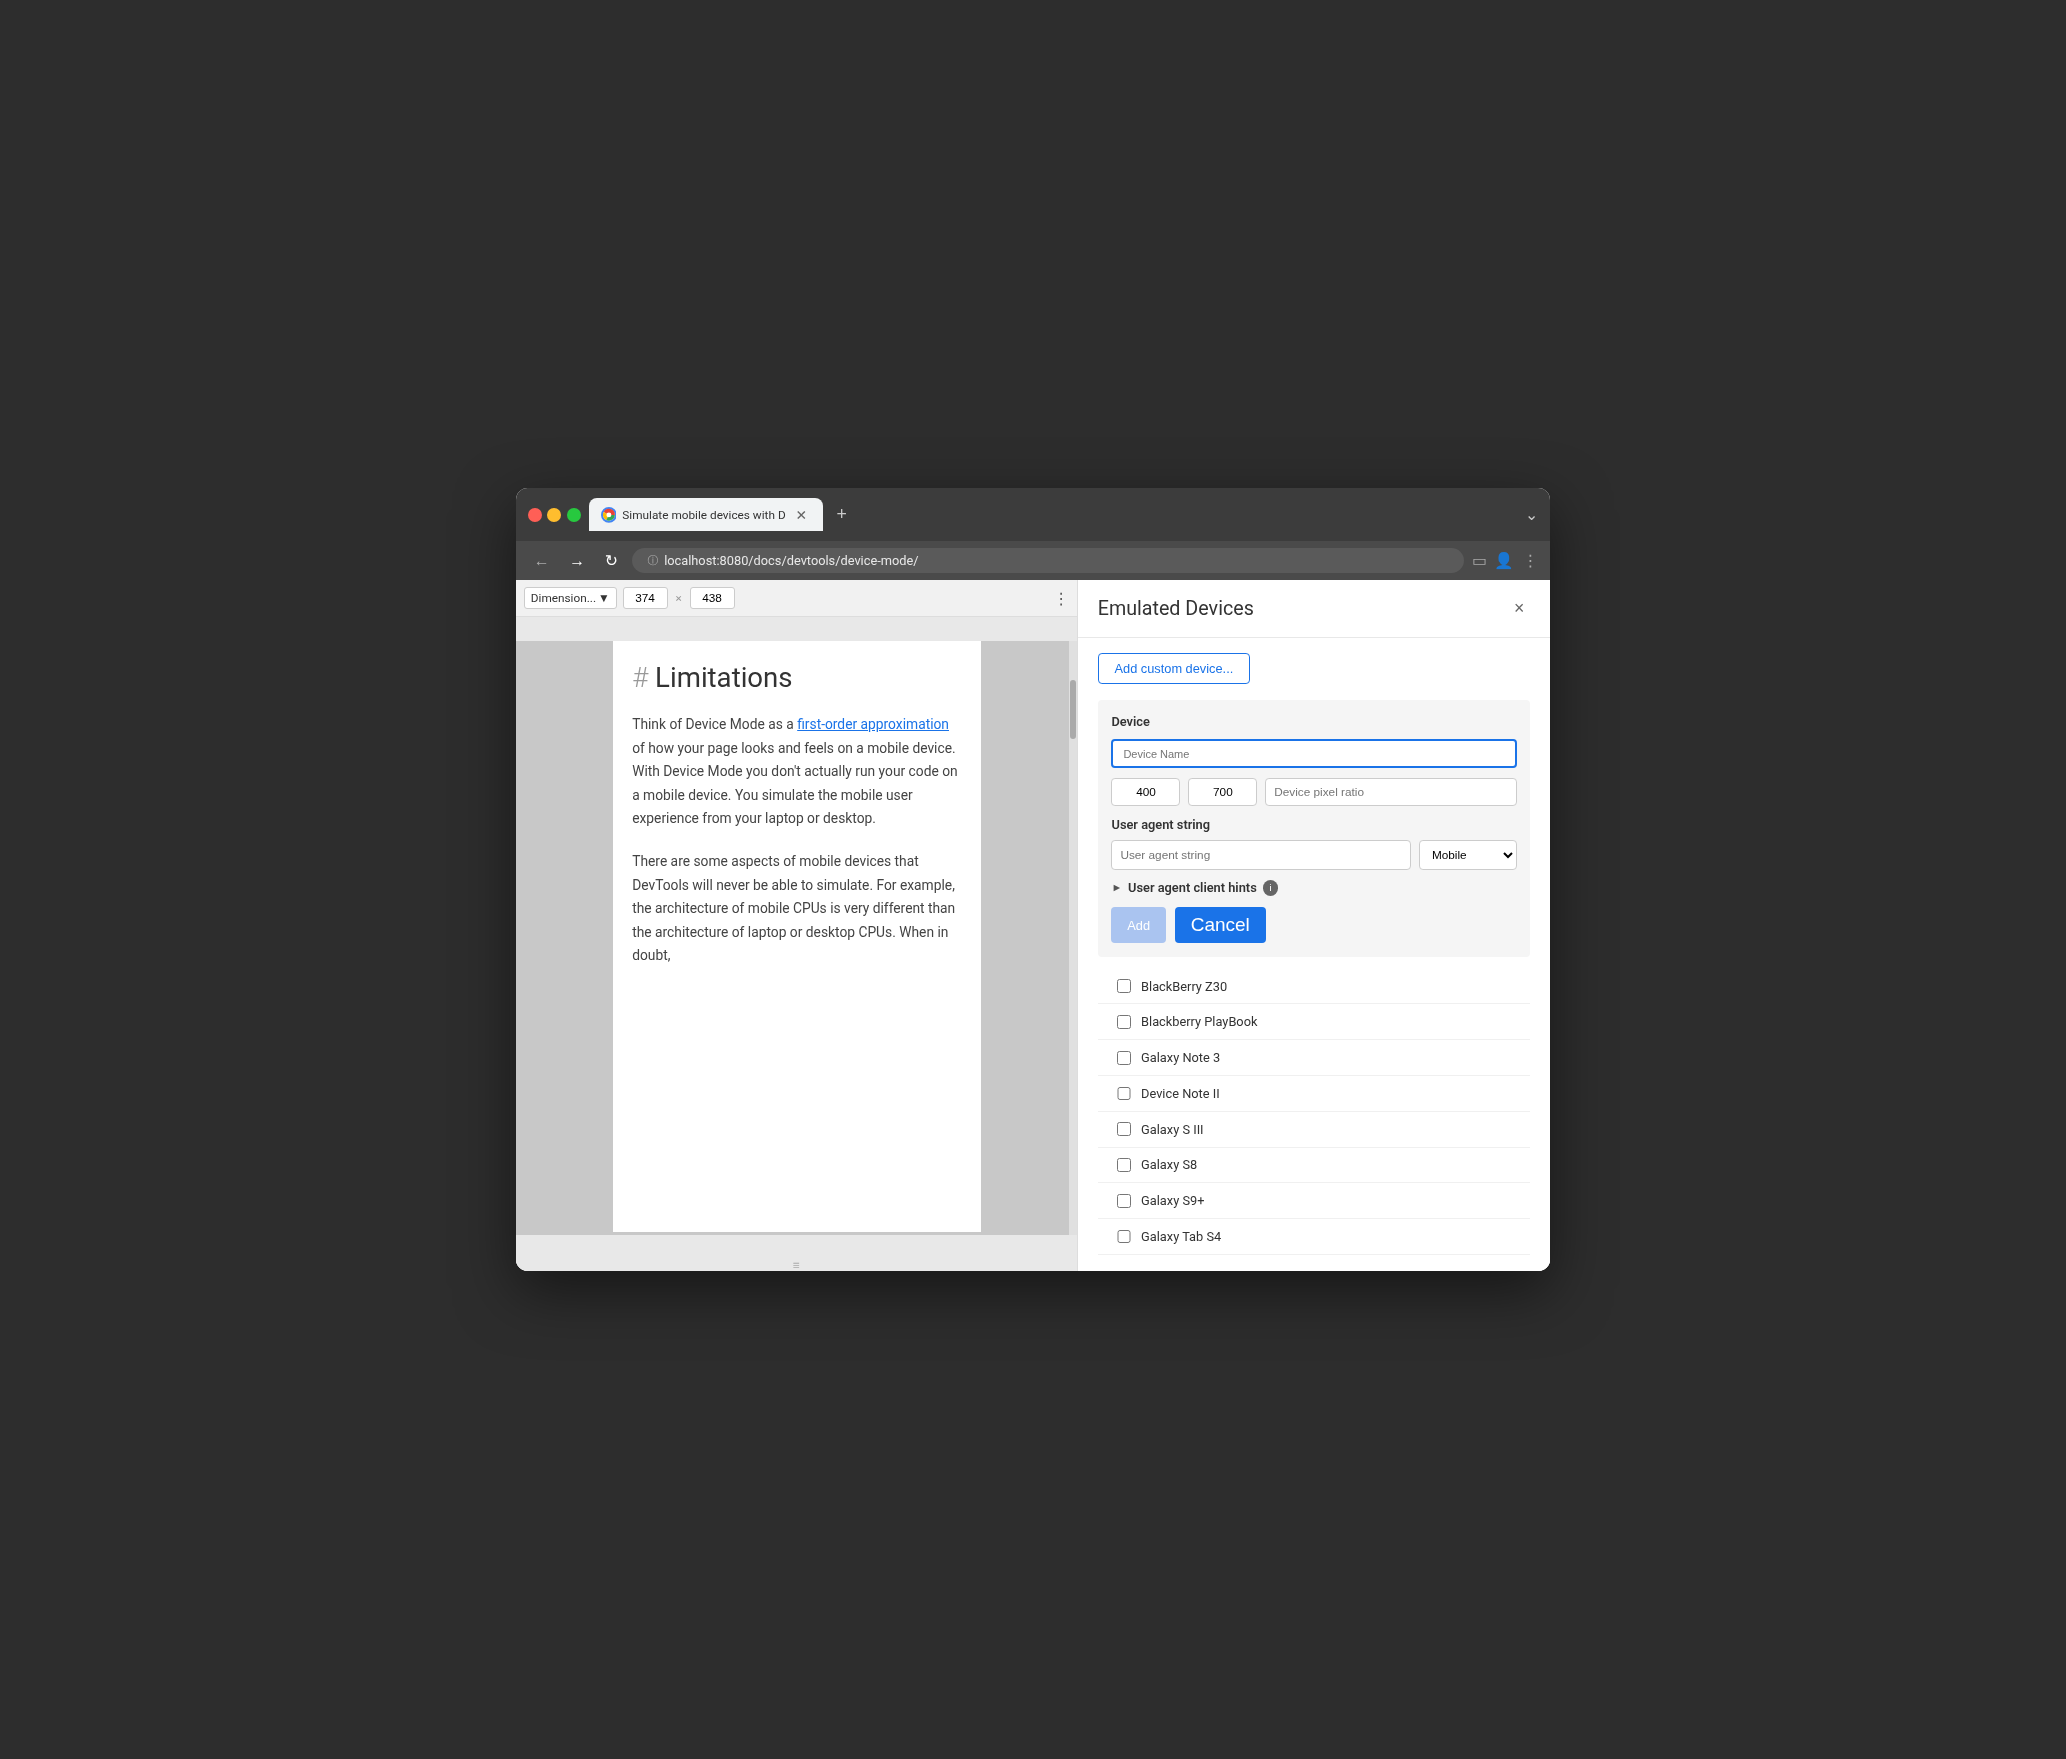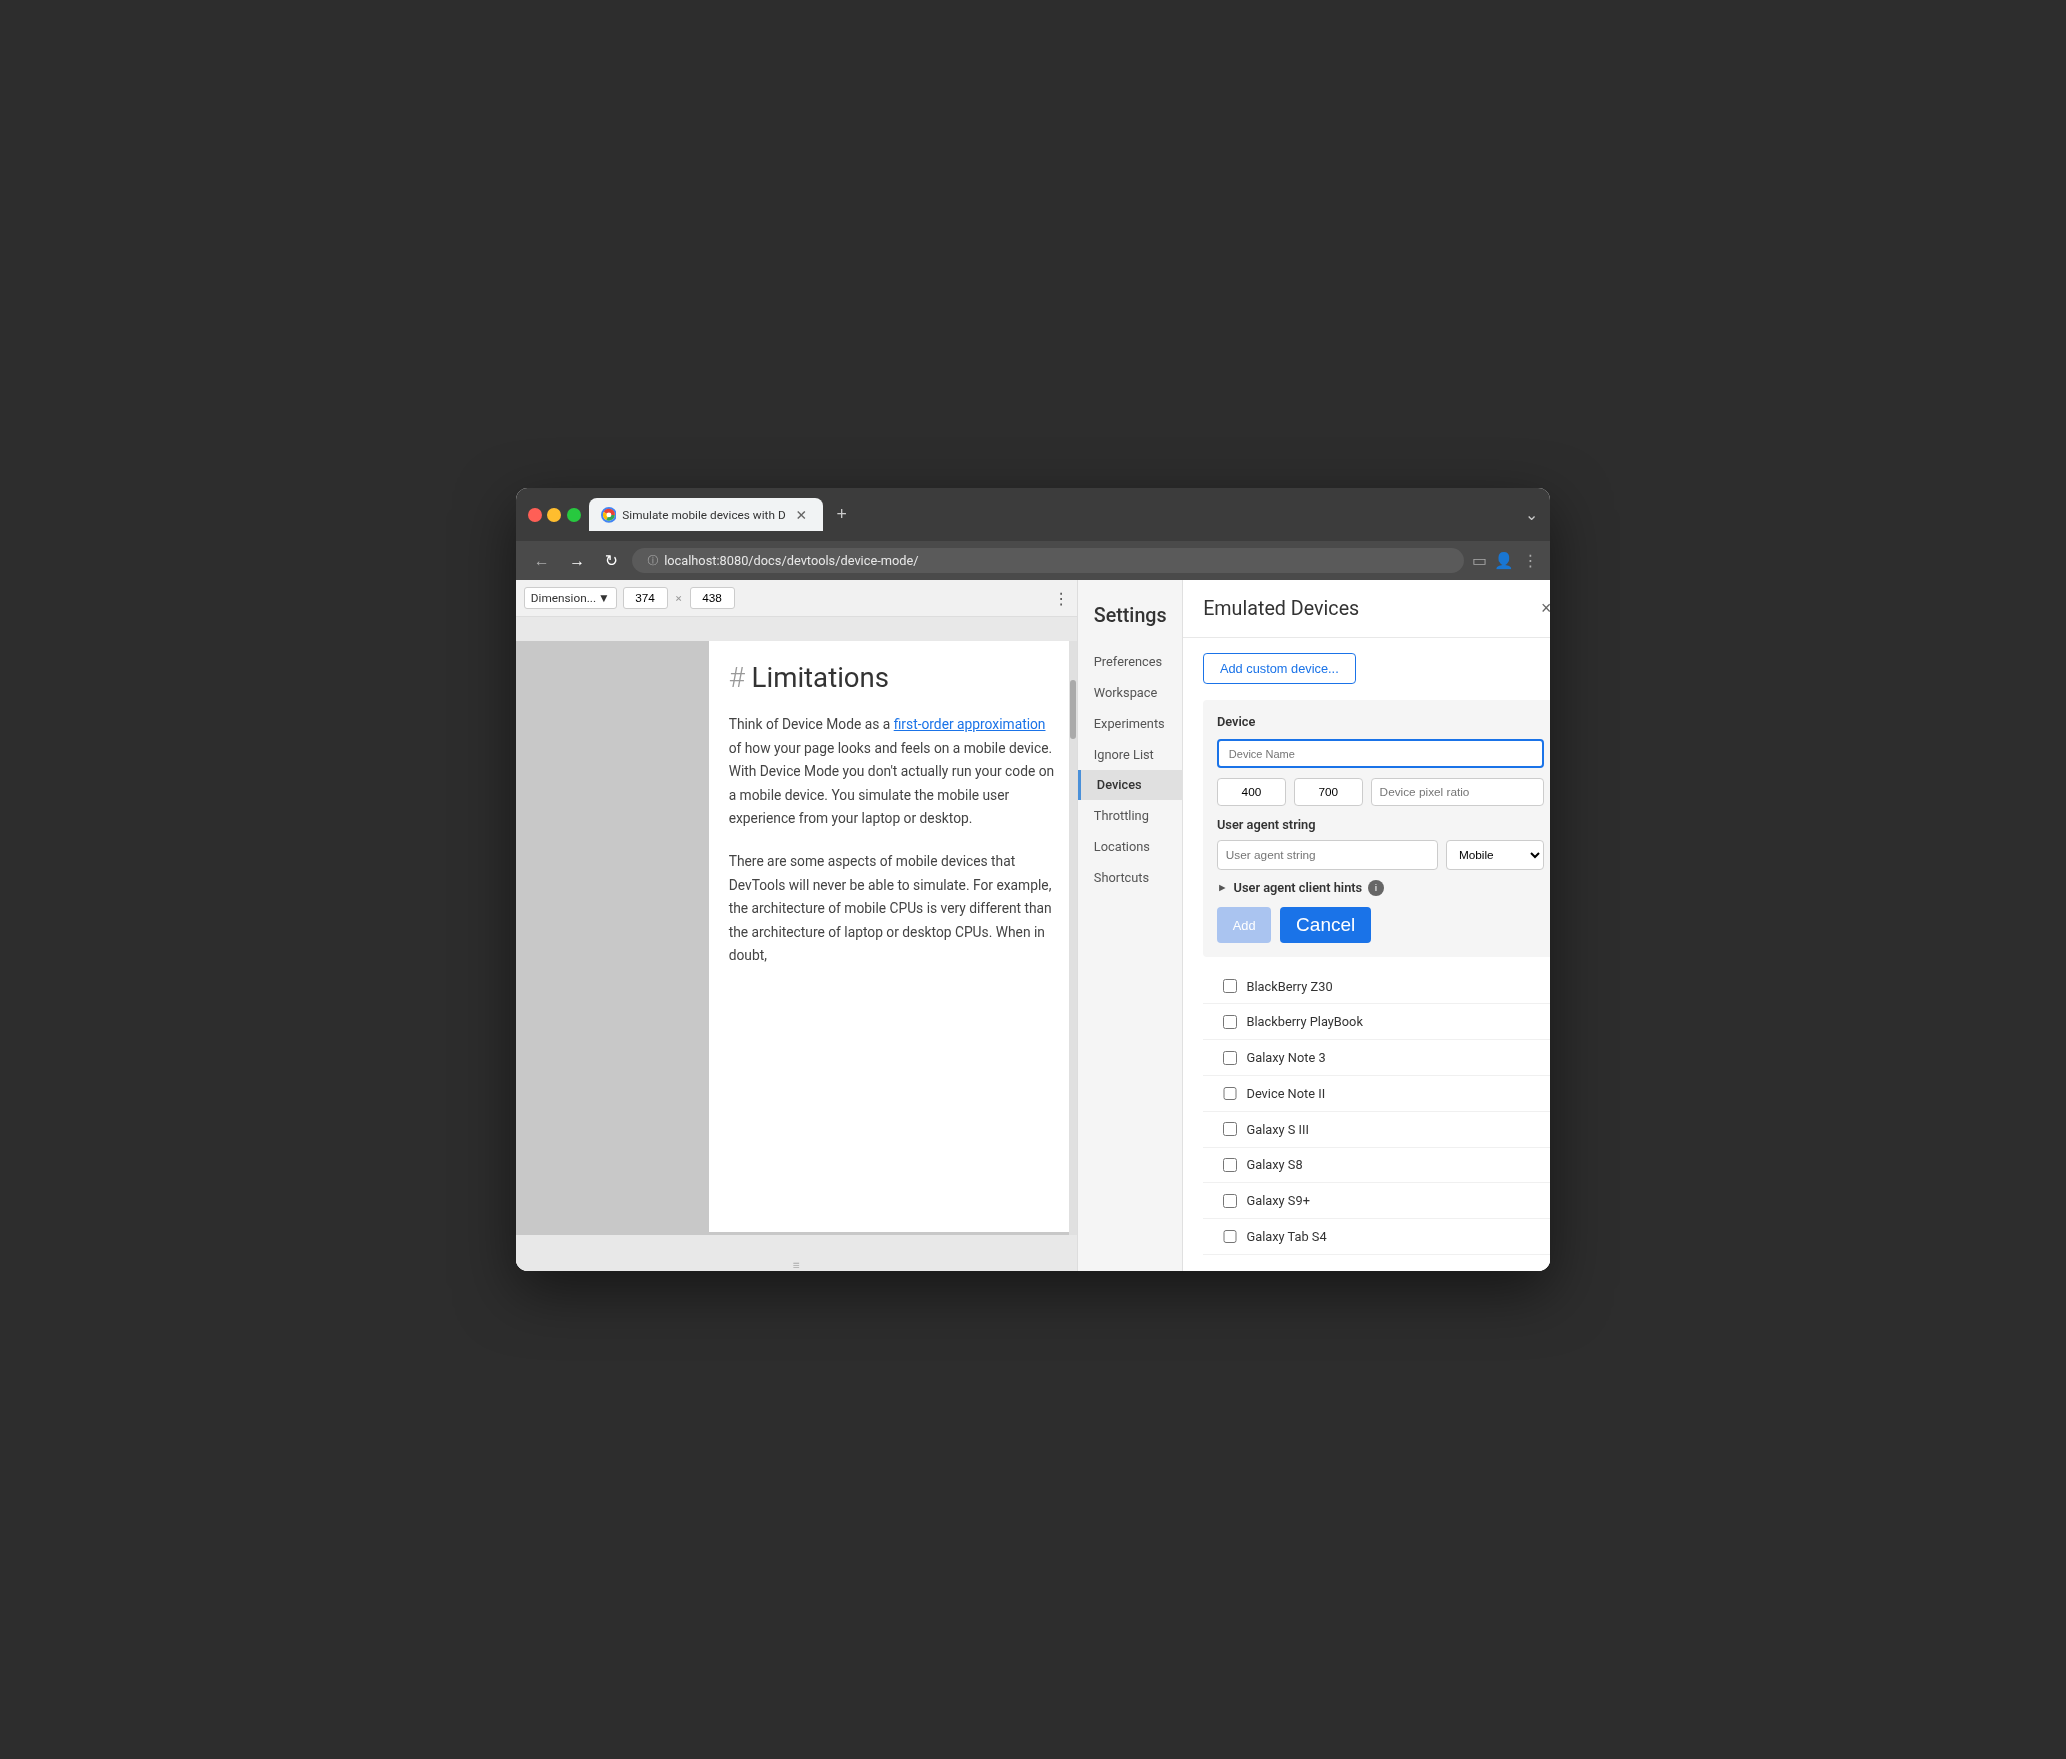--- a/index.html
+++ b/index.html
@@ -192,21 +192,21 @@
       color: #555;
       font-size: 15.8px;
       cursor: pointer;
     }
 
     
     .content-viewport {
       flex: 1;
       display: flex;
       align-items: flex-start;
-      justify-content: flex-end;
+      justify-content: center;
       padding: 0;
       background: #c8c8c8;
       position: relative;
       overflow: hidden;
     }
 
     
     .mobile-content {
       background: #fff;
       width: 368px;
@@ -572,32 +572,20 @@
       </div>
 
       <div class="resize-handle">
         <span>≡</span>
       </div>
 
     </div>
 
     <div class="settings-panel">
 
-      <div class="settings-sidebar">
-        <div class="settings-title">Settings</div>
-
-        <div class="settings-nav-item">Preferences</div>
-        <div class="settings-nav-item">Workspace</div>
-        <div class="settings-nav-item">Experiments</div>
-        <div class="settings-nav-item">Ignore List</div>
-        <div class="settings-nav-item active">Devices</div>
-        <div class="settings-nav-item">Throttling</div>
-        <div class="settings-nav-item">Locations</div>
-        <div class="settings-nav-item">Shortcuts</div>
-      </div>
 
       <div class="settings-content">
 
         <div class="settings-content-header">
           <span class="settings-content-title">Emulated Devices</span>
           <button class="close-btn">×</button>
         </div>
 
         <div class="emulated-body">
 

